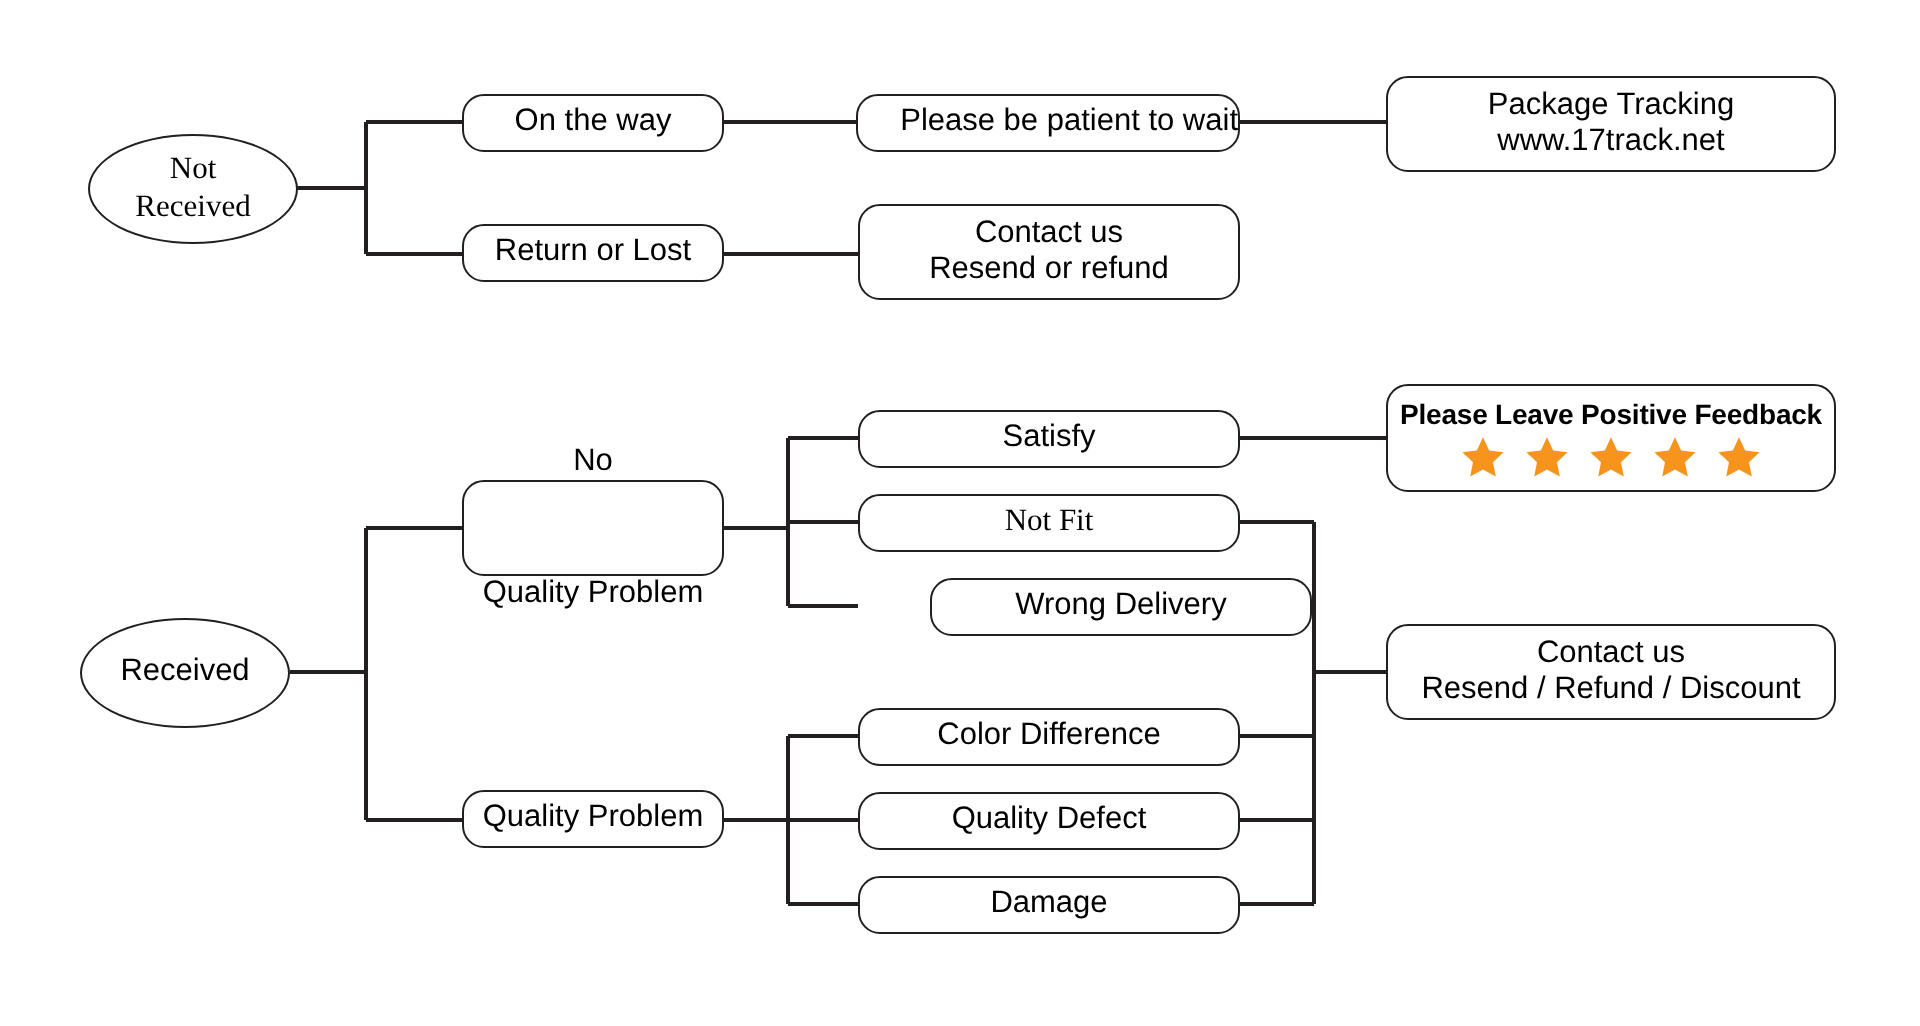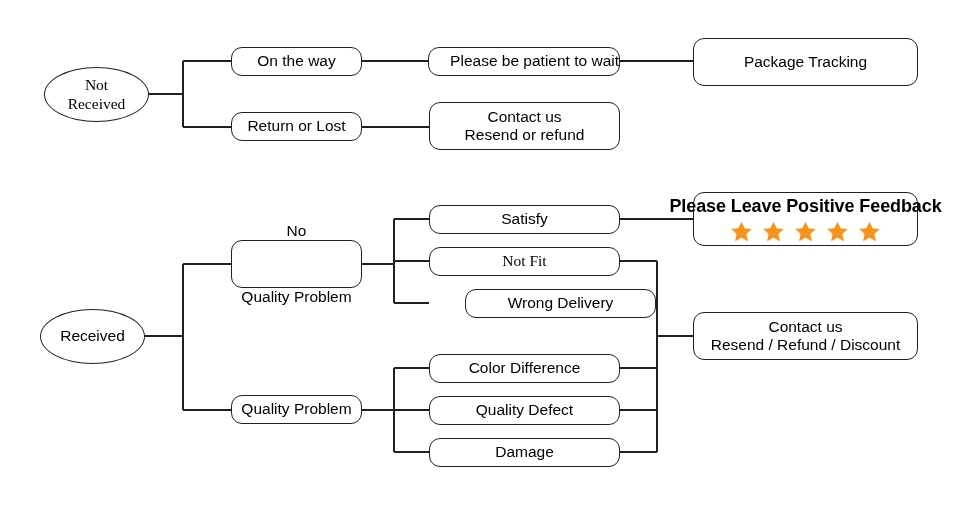--- a/index.html
+++ b/index.html
@@ -41,21 +41,21 @@
   }
   .ellipse {
     border-radius: 50%;
   }
   .node .line {
     display: block;
     white-space: nowrap;
   }
   .f16 { font-size: 15.5px; }
   .feedback-title {
-    font-size: 18px;
+    font-size: 14px;
     font-weight: bold;
     letter-spacing: -0.1px;
     white-space: nowrap;
   }
   .stars {
     display: flex;
     flex-direction: row;
     gap: 7px;
     margin-top: 2px;
     line-height: 1;
@@ -125,20 +125,21 @@
     <span class="line">Please be patient to wait</span>
   </div>
 
   <div class="node rbox f16" style="left:429px; top:102px; width:191px; height:48px;">
     <span class="line">Contact us</span>
     <span class="line">Resend or refund</span>
   </div>
 
   <div class="node rbox f16" style="left:693px; top:38px; width:225px; height:48px;">
     <span class="line">Package Tracking</span>
+    <span class="line">www.17track.net</span>
   </div>
 
   <div class="node ellipse f16" style="left:40px; top:309px; width:105px; height:55px;">
     <span class="line">Received</span>
   </div>
 
   <div class="node rbox f16" style="left:231px; top:240px; width:131px; height:48px;gap:48px;">
     <span class="line">No</span>
     <span class="line">Quality Problem</span>
   </div>

